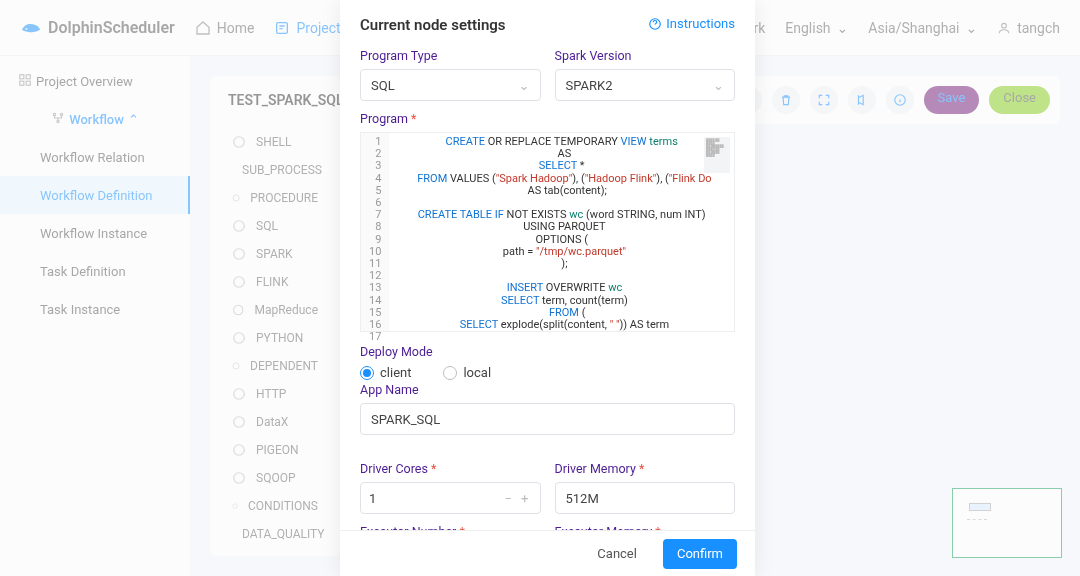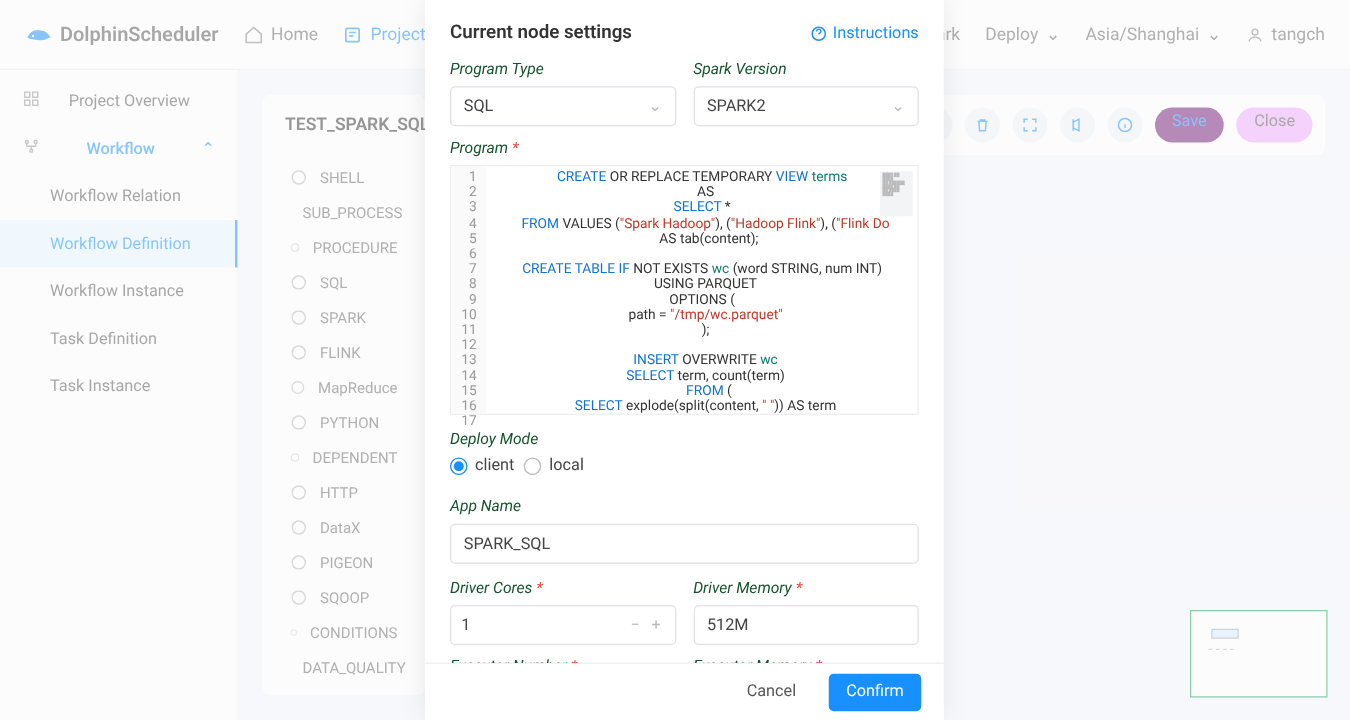--- a/index.html
+++ b/index.html
@@ -6,53 +6,53 @@
   body { background: #f5f6fa; width: 1080px; height: 576px; overflow: hidden; position: relative; color: #333; }
   .topbar { height: 56px; background: #fff; display: flex; align-items: center; padding: 0 20px; border-bottom: 1px solid #eee; gap: 20px; }
   .logo { display: flex; align-items: center; gap: 6px; font-weight: 600; color: #555; }
   .logo-icon { width: 22px; height: 16px; }
   .navlink { display: flex; align-items: center; gap: 6px; color: #666; font-size: 14px; cursor: pointer; }
   .navlink.active { color: #1890ff; }
   .spacer { flex: 1; }
   .right-ctrl { color: #666; font-size: 14px; display: flex; align-items: center; gap: 6px; cursor: pointer; }
   .main { display: flex; height: calc(100% - 56px); }
   .sidebar { width: 190px; background: #fff; padding-top: 6px; }
-  .side-item { height: 38px; display: flex; align-items: center; gap: 23px; padding: 0 18px; font-size: 13px; color: #555; cursor: pointer; }
-  .side-item.section { font-weight: 500; color: #1890ff; justify-content: space-between; }
+  .side-item { height: 38px; display: flex; align-items: center; gap: 4px; padding: 0 18px; font-size: 13px; color: #555; cursor: pointer; }
+  .side-item.section { font-weight: 500; color: #1890ff; justify-content: center; }
   .side-item.active { background: #e6f7ff; color: #1890ff; border-right: 2px solid #1890ff; }
   .side-child { padding-left: 40px; }
   .content { flex: 1; padding: 20px; position: relative; }
   .card { background: #fff; border-radius: 6px; padding: 16px 18px; }
   .card-title { display: flex; align-items: center; gap: 8px; font-size: 14px; font-weight: 600; margin-bottom: 6px; }
   .task-list { }
   .task-item { height: 28px; display: flex; align-items: center; gap: 10px; font-size: 12px; color: #666; padding: 0 4px; }
   .topcard-right { position:absolute; top:20px; right:20px; background:#fff; border-radius:6px; padding:10px; display:flex; gap:10px; }
   .icon-btn { width:28px; height:28px; border-radius:50%; background:#f0f2f5; display:flex; align-items:center; justify-content:center; color:#1890ff; cursor:pointer; font-size:14px; }
   .save-btn { background:#701a75; color:#1890ff; border-radius:14px; padding:4px 14px; font-size:13px; cursor:pointer; }
-  .close-btn { background:#f0abfc; color:#555; border-radius:14px; padding:4px 14px; font-size:13px; cursor:pointer; }
+  .close-btn { background:#84cc16; color:#555; border-radius:14px; padding:4px 14px; font-size:13px; cursor:pointer; }
   .minimap { position:absolute; bottom:18px; right:18px; width:110px; height:70px; background:#fff; border:1px solid #18a058; }
   .minimap-inner { position:absolute; top:14px; left:16px; width:22px; height:8px; background:#d6edff; border:1px solid #aaa; }
   .minimap-dash { position:absolute; top:30px; left:14px; width:20px; border-top:1px dashed #bbb; }
 
   
   .overlay { position: absolute; top:0; left:0; right:0; bottom:0; background: rgba(250,250,252,0.5); }
   .drawer { position:absolute; left:340px; top:0; width:415px; bottom:0; background:#fff; box-shadow:0 0 20px rgba(0,0,0,0.08); display:flex; flex-direction:column; }
   .drawer-body { flex:1; overflow:auto; padding: 16px 20px 0 20px; }
-  .drawer-header { display:flex; align-items:flex-end; justify-content:space-between; margin-bottom:14px; }
+  .drawer-header { display:flex; align-items:flex-start; justify-content:space-between; margin-bottom:14px; }
   .drawer-title { font-size:15px; font-weight:600; }
   .instr { color:#1890ff; font-size:13px; display:flex; align-items:center; gap:4px; }
   .field-row { display:flex; gap:14px; margin-bottom:10px; }
   .field { flex:1; }
-  .label { font-size:12.5px; color:#14532d; margin-bottom:6px; display:block;font-style:italic; }
+  .label { font-size:12.5px; color:#4c1d95; margin-bottom:6px; display:block; }
   .req::after { content:" *"; color:#e74c3c; }
   .select, .input { width:100%; height:32px; border:1px solid #e0e0e6; border-radius:4px; padding:0 10px; font-size:13px; color:#444; background:#fff; display:flex; align-items:center; justify-content:space-between; }
   .select .caret { color:#bbb; }
   .stepper { display:flex; align-items:center; border:1px solid #e0e0e6; border-radius:4px; height:32px; padding:0 8px; justify-content:space-between; font-size:13px; color:#444;}
   .stepper .pm { color:#bbb; letter-spacing:3px; cursor:pointer; }
-  .radio-row { display:flex; gap:8px; align-items:flex-start; margin-bottom:18px; }
+  .radio-row { display:flex; gap:32px; align-items:flex-start; margin-bottom:2px; }
   .radio { display:flex; align-items:center; gap:6px; font-size:13px; color:#444; }
   .radio .dot { width:14px; height:14px; border-radius:50%; border:1px solid #bbb; display:inline-block; position:relative; }
   .radio.sel .dot { border-color:#1890ff; }
   .radio.sel .dot::after { content:""; position:absolute; top:2px; left:2px; width:8px; height:8px; background:#1890ff; border-radius:50%; }
   .editor { border:1px solid #eee; height:200px; display:flex; font-family: ui-monospace, Menlo, Consolas, monospace; font-size:11px; position:relative; margin-bottom:12px; }
   .gutter { background:#fafafa; color:#999; text-align:right; padding:3px 8px; line-height:12.2px; white-space:pre; }
   .code { padding:3px 6px; line-height:12.2px; white-space:pre; overflow:hidden; color:#333; flex:1;text-align:center; }
   .kw { color:#1173d4; }
   .str { color:#c0392b; }
   .id { color:#0a7e6e; }
@@ -93,21 +93,21 @@
     <svg width="16" height="16" viewBox="0 0 24 24" fill="none" stroke="#888" stroke-width="2">
         <path d="M3 6h6l2 3h10v9H3z"></path>
       </svg>
     <span>Re</span>
   </div>
   <div class="spacer"></div>
   <div class="right-ctrl">
       <span>Dark</span>
     </div>
   <div class="right-ctrl">
-      <span>Deploy</span> 
+      <span>English</span> 
       <span>⌄</span>
     </div>
   <div class="right-ctrl">
       <span>Asia/Shanghai</span> 
       <span>⌄</span>
     </div>
   <div class="right-ctrl">
     <svg width="14" height="14" viewBox="0 0 24 24" fill="none" stroke="#888" stroke-width="2">
         <circle cx="12" cy="8" r="4"></circle>
         <path d="M4 21c0-4 4-6 8-6s8 2 8 6"></path>
@@ -375,21 +375,21 @@
             <span class="dot"></span>
             <span>client</span>
           </label>
           <label class="radio">
             <span class="dot"></span>
             <span>local</span>
           </label>
         </div>
 
       <span class="label">App Name</span>
-      <input class="input" style="margin-bottom: 12px;" value="SPARK_SQL">
+      <input class="input" style="margin-bottom: 26px;" value="SPARK_SQL">
 
       <div class="field-row">
         <div class="field">
           <span class="label req">Driver Cores</span>
           <div class="stepper">
             <span>1</span>
             <span class="pm">− +</span>
           </div>
         </div>
         <div class="field">

